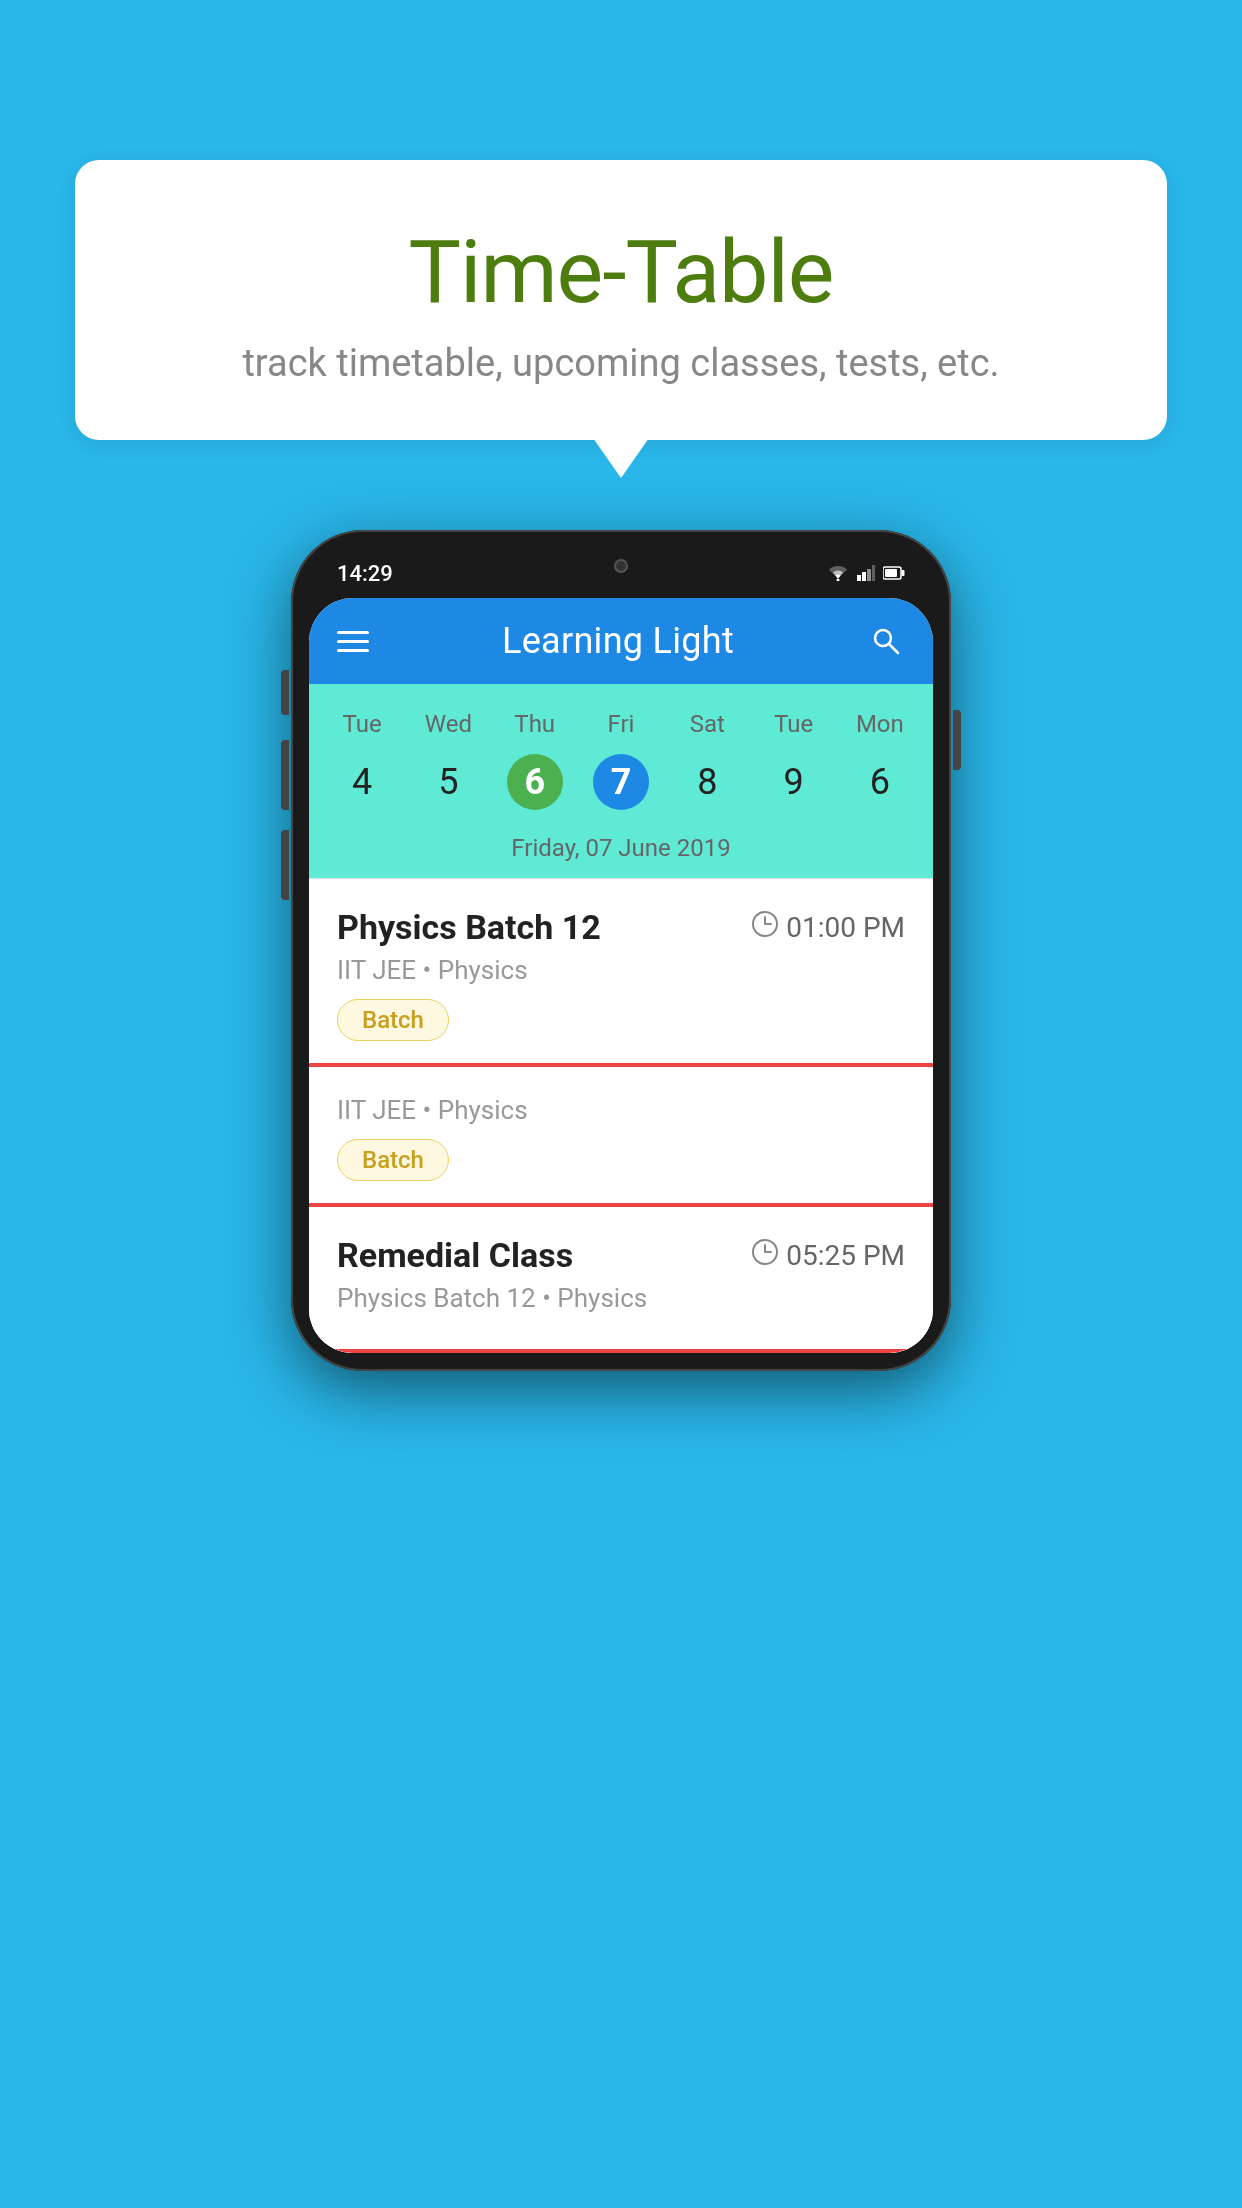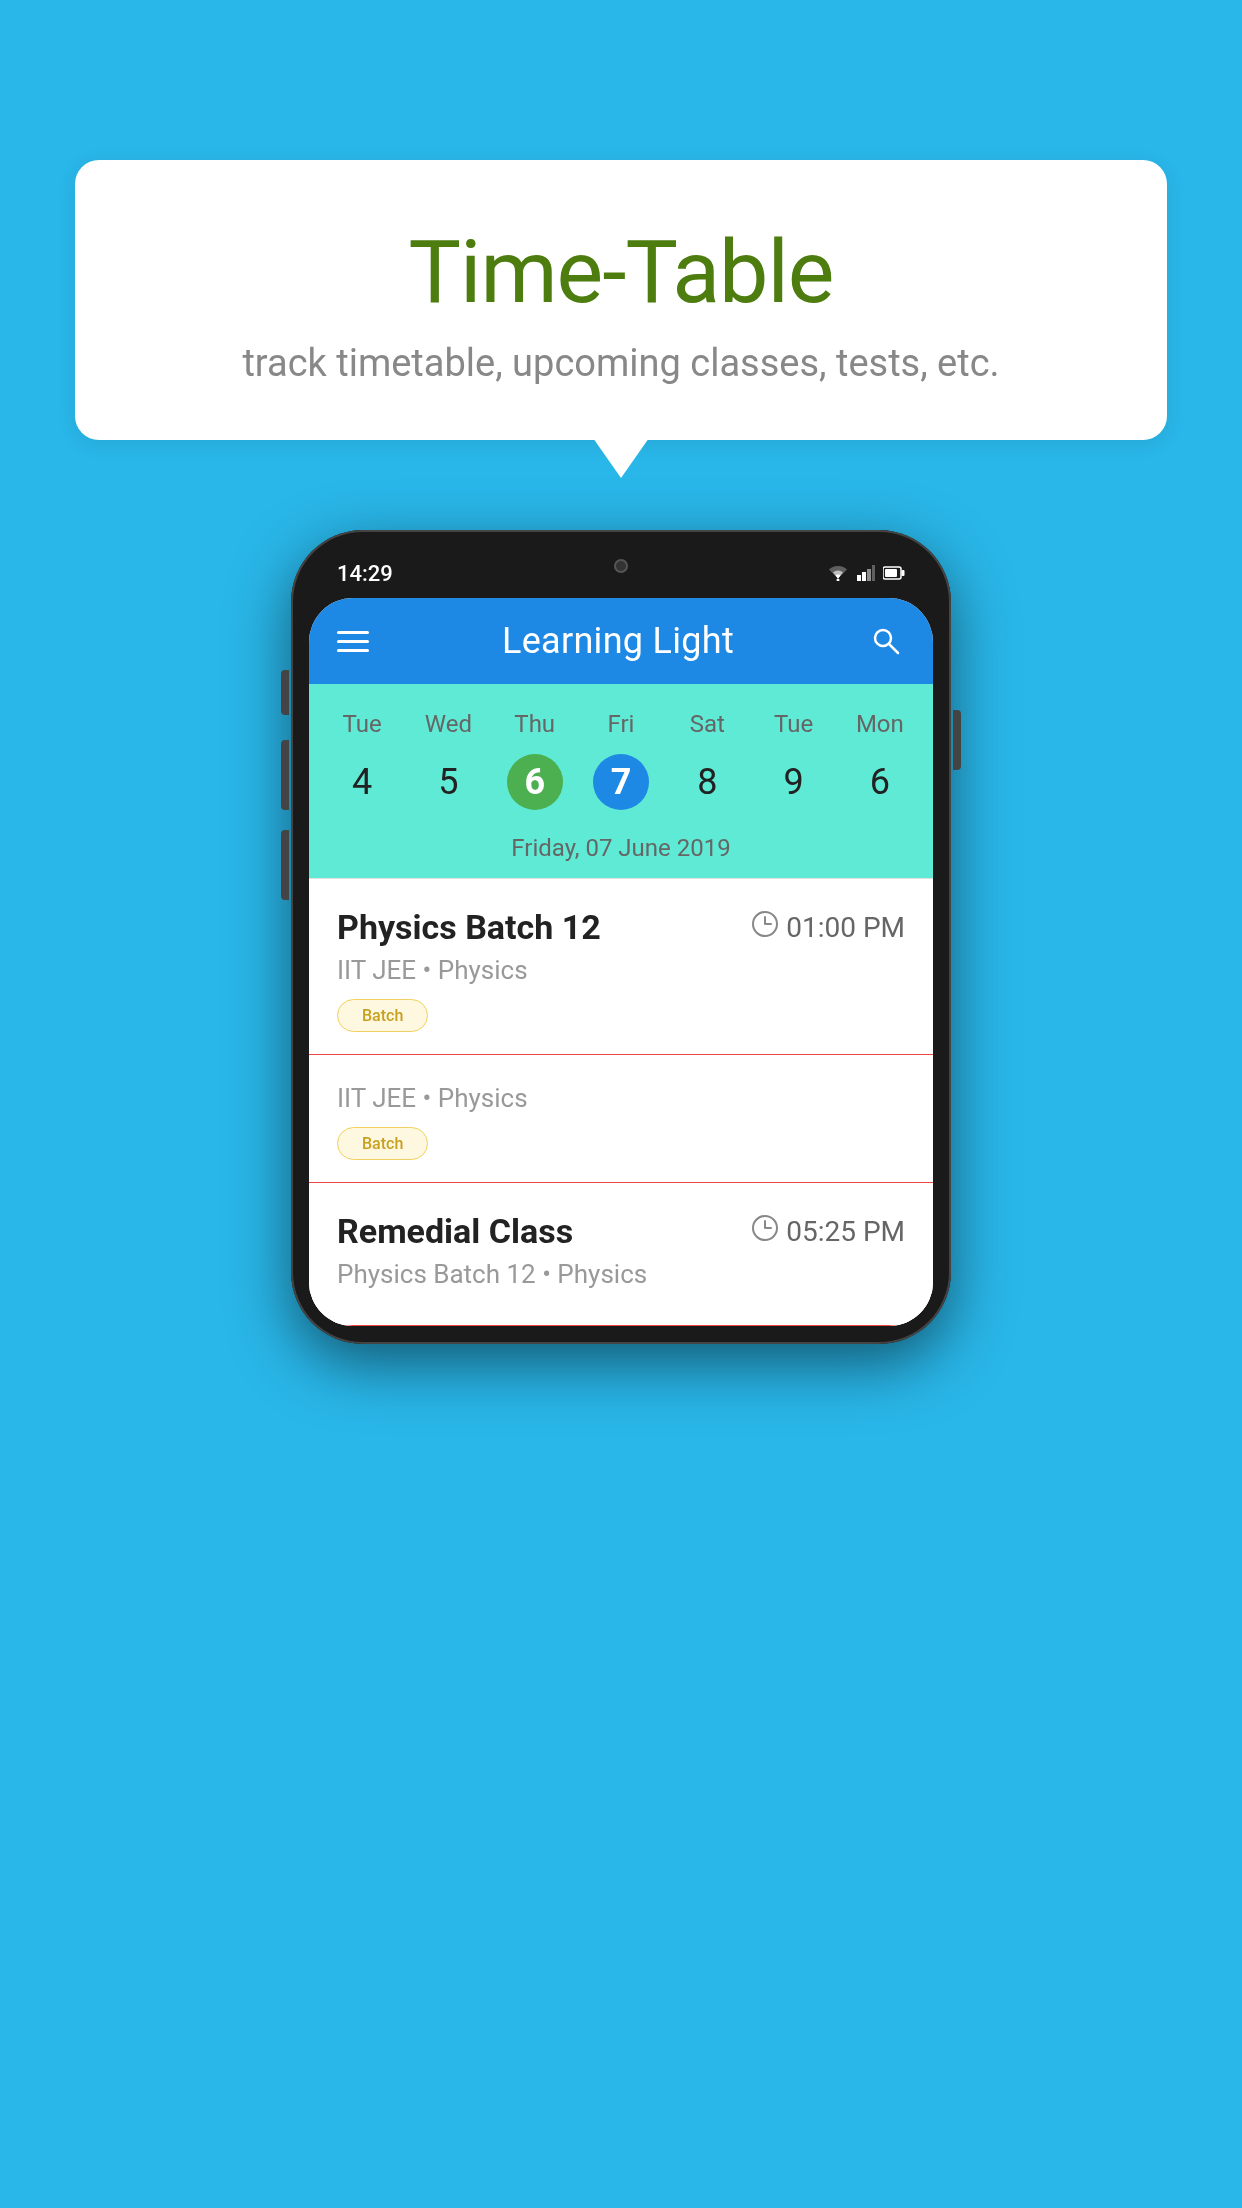--- a/index.html
+++ b/index.html
@@ -231,21 +231,21 @@
       border-bottom: 1px solid #e0e0e0;
     }
 
     
     .schedule-list {
       background: #fff;
     }
 
     .schedule-item {
       padding: 28px 28px 22px;
-      border-bottom: 1px solid #ef4444;
+      border-bottom: 4px solid #ef4444;
       background: #fff;
     }
 
     .schedule-item-header {
       display: flex;
       justify-content: space-between;
       align-items: center;
       margin-bottom: 8px;
     }
 
@@ -269,21 +269,21 @@
       margin-bottom: 14px;
     }
 
     .batch-badge {
       display: inline-block;
       background: #fff8e1;
       color: #c8a020;
       border: 1.5px solid #f0d060;
       border-radius: 30px;
       padding: 6px 24px;
-      font-size: 16px;
+      font-size: 24px;
       font-weight: 500;
     }
 
     
     .phone-side-btn-right {
       position: absolute;
       right: -10px;
       top: 180px;
       width: 8px;
       height: 60px;

